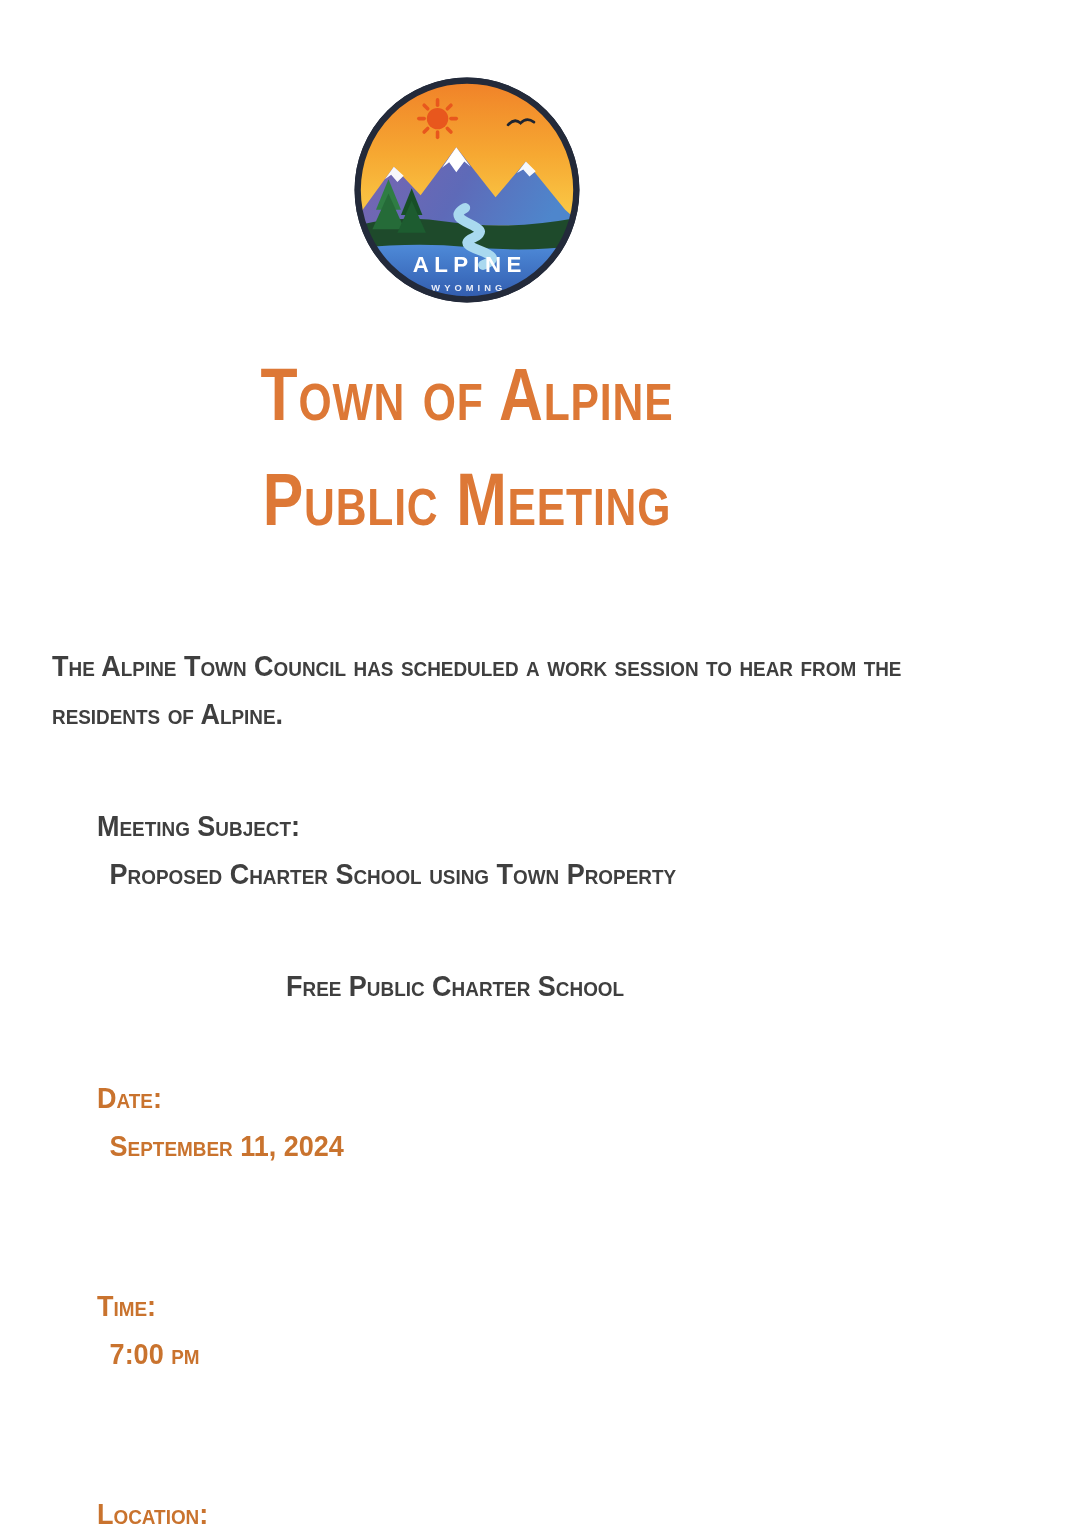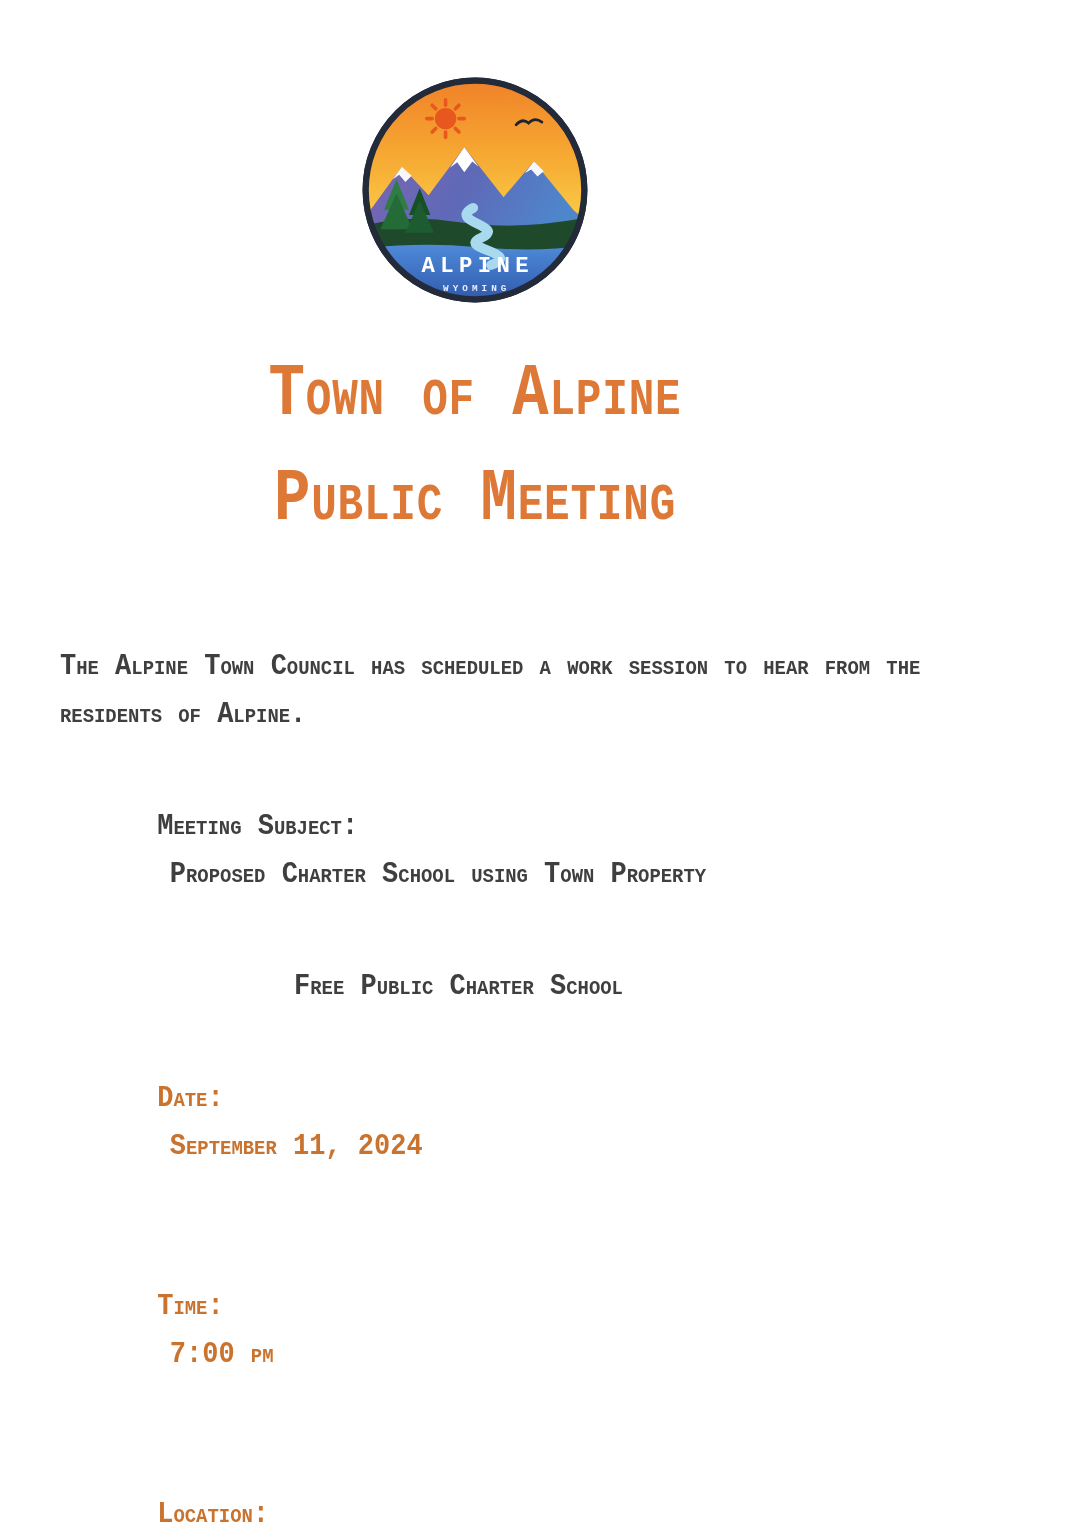--- a/index.html
+++ b/index.html
@@ -3,22 +3,21 @@
 <meta charset="utf-8">
 <style>
   * { box-sizing: border-box; }
   html, body { margin: 0; padding: 0; background: #ffffff; }
   .page {
     position: relative;
     width: 934px;
     height: 1536px;
     background: #ffffff;
     overflow: hidden;
-    font-family: Liberation Mono, monospace;
-    margin-left: 8px;
+    font-family: Liberation Sans, sans-serif;
   }
   .logo-wrap { display: flex; justify-content: center; padding-top: 74px; }
   .logo { width: 232px; height: 232px; display: block; }
 
   .titles {
     margin-top: 36px;
     text-align: center;
     font-variant: small-caps;
     font-weight: 700;
     font-size: 74px;

